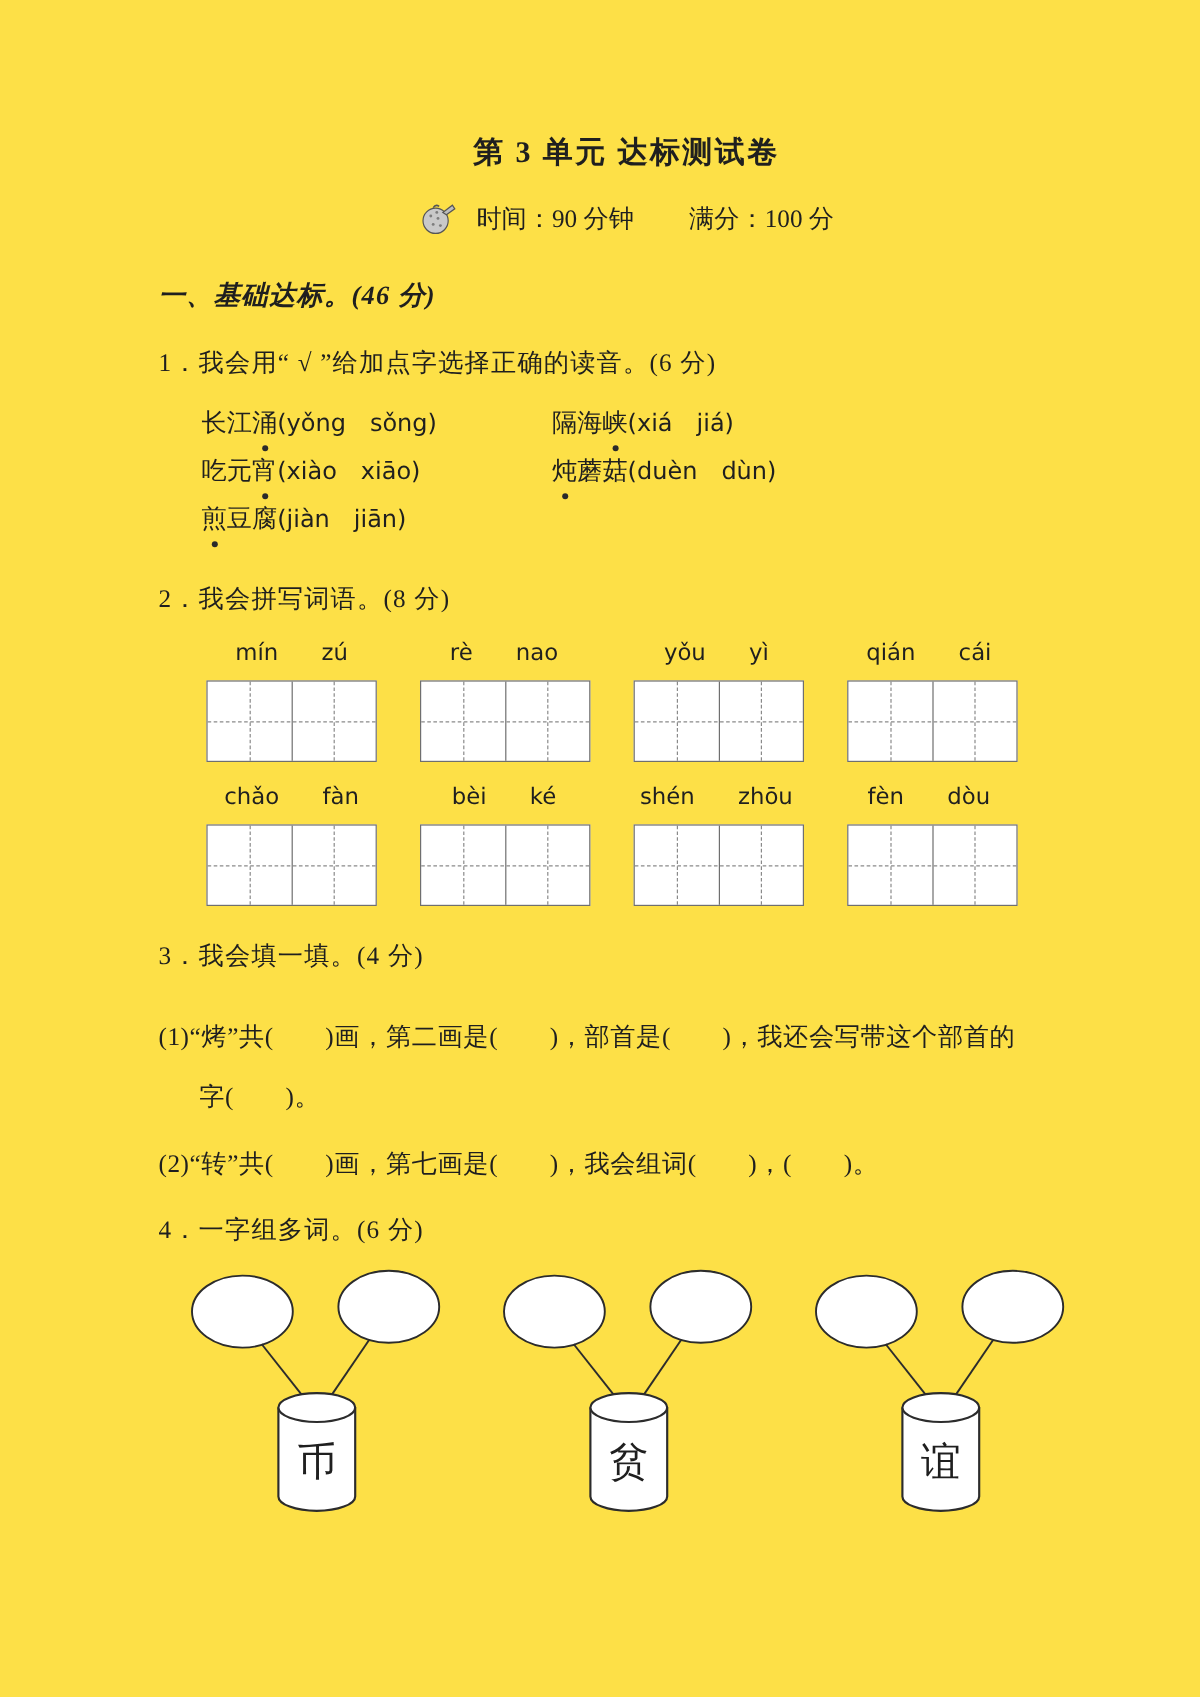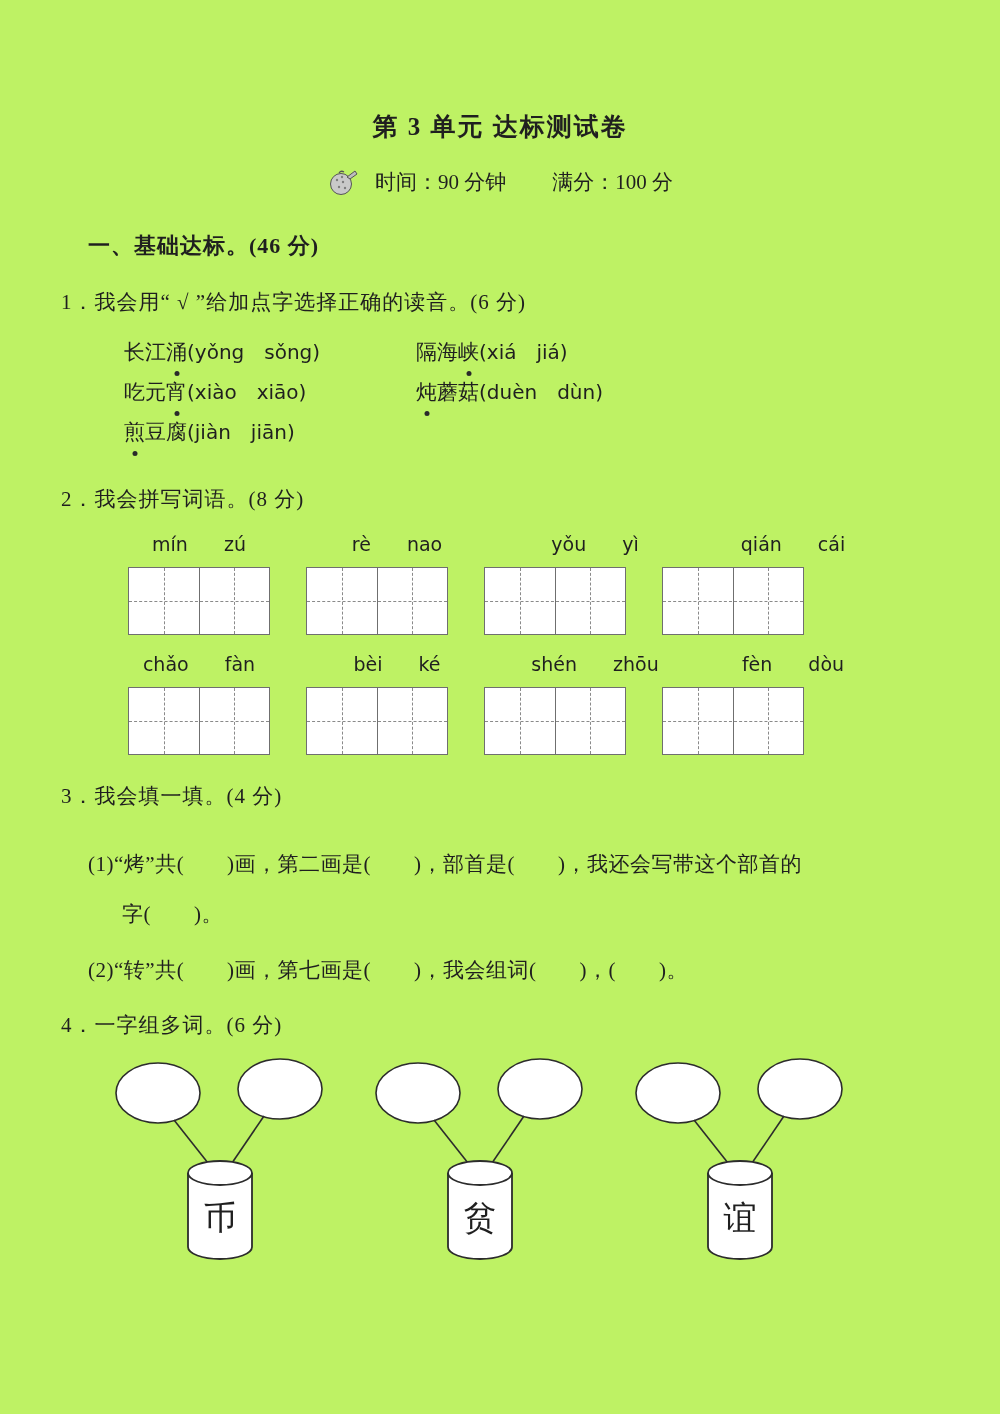--- a/index.html
+++ b/index.html
@@ -1,47 +1,49 @@
 <!DOCTYPE html>
 <html><head>
 <meta charset="utf-8">
 <style>
   html,body { margin:0; padding:0; background:#ffffff; }
   .page {
     position:relative;
     width:1000px; height:1414px;
     margin:0 auto;
-    background:#bef264;
+    background:#fde047;
     color:#1f1f1f;
     font-family:"Liberation Serif","DejaVu Serif",serif;
     box-sizing:border-box;
     overflow:hidden;
+    padding-left:44px;
   }
   .title {
     margin:0; padding-top:110px;
     text-align:center;
     font-size:25px; font-weight:bold;
     letter-spacing:2px;
   }
   .meta {
     display:flex; justify-content:center; align-items:center;
     margin-top:24px;
     font-size:21px;
     font-family:Liberation Serif, serif;
   }
   .meta-icon { margin-right:14px; display:inline-flex; }
   .meta-score { margin-left:46px; }
 
   .section-heading {
     margin:34px 0 0 88px;
     font-size:22px; font-weight:bold;
     letter-spacing:1px;
+    font-style:italic;
   }
   .q-title {
-    margin:27px 0 0 61px;
+    margin:27px 0 0 88px;
     font-size:21px;
     letter-spacing:1px;
   }
 
   
   .readings {
     display:grid;
     grid-template-columns:292px auto;
     margin:22px 0 0 124px;
     font-size:21px;
@@ -51,21 +53,21 @@
   .dotted::after {
     content:""; position:absolute;
     left:50%; transform:translateX(-50%);
     bottom:-10px; width:5px; height:5px;
     border-radius:50%; background:#2a2a2a;
   }
   .opts { font-family:"DejaVu Sans","Liberation Sans",sans-serif; font-size:20px; }
 
   
   .pin-row {
-    display:flex; gap:56px;
+    display:flex; gap:35px;
     margin:20px 0 0 128px;
   }
   .pin-pair {
     width:142px;
     display:flex; justify-content:center; gap:36px;
     font-family:"DejaVu Sans","Liberation Sans",sans-serif;
     font-size:19px;
   }
   .grid-row { display:flex; gap:36px; margin:12px 0 0 128px; }
   .tian-block {

